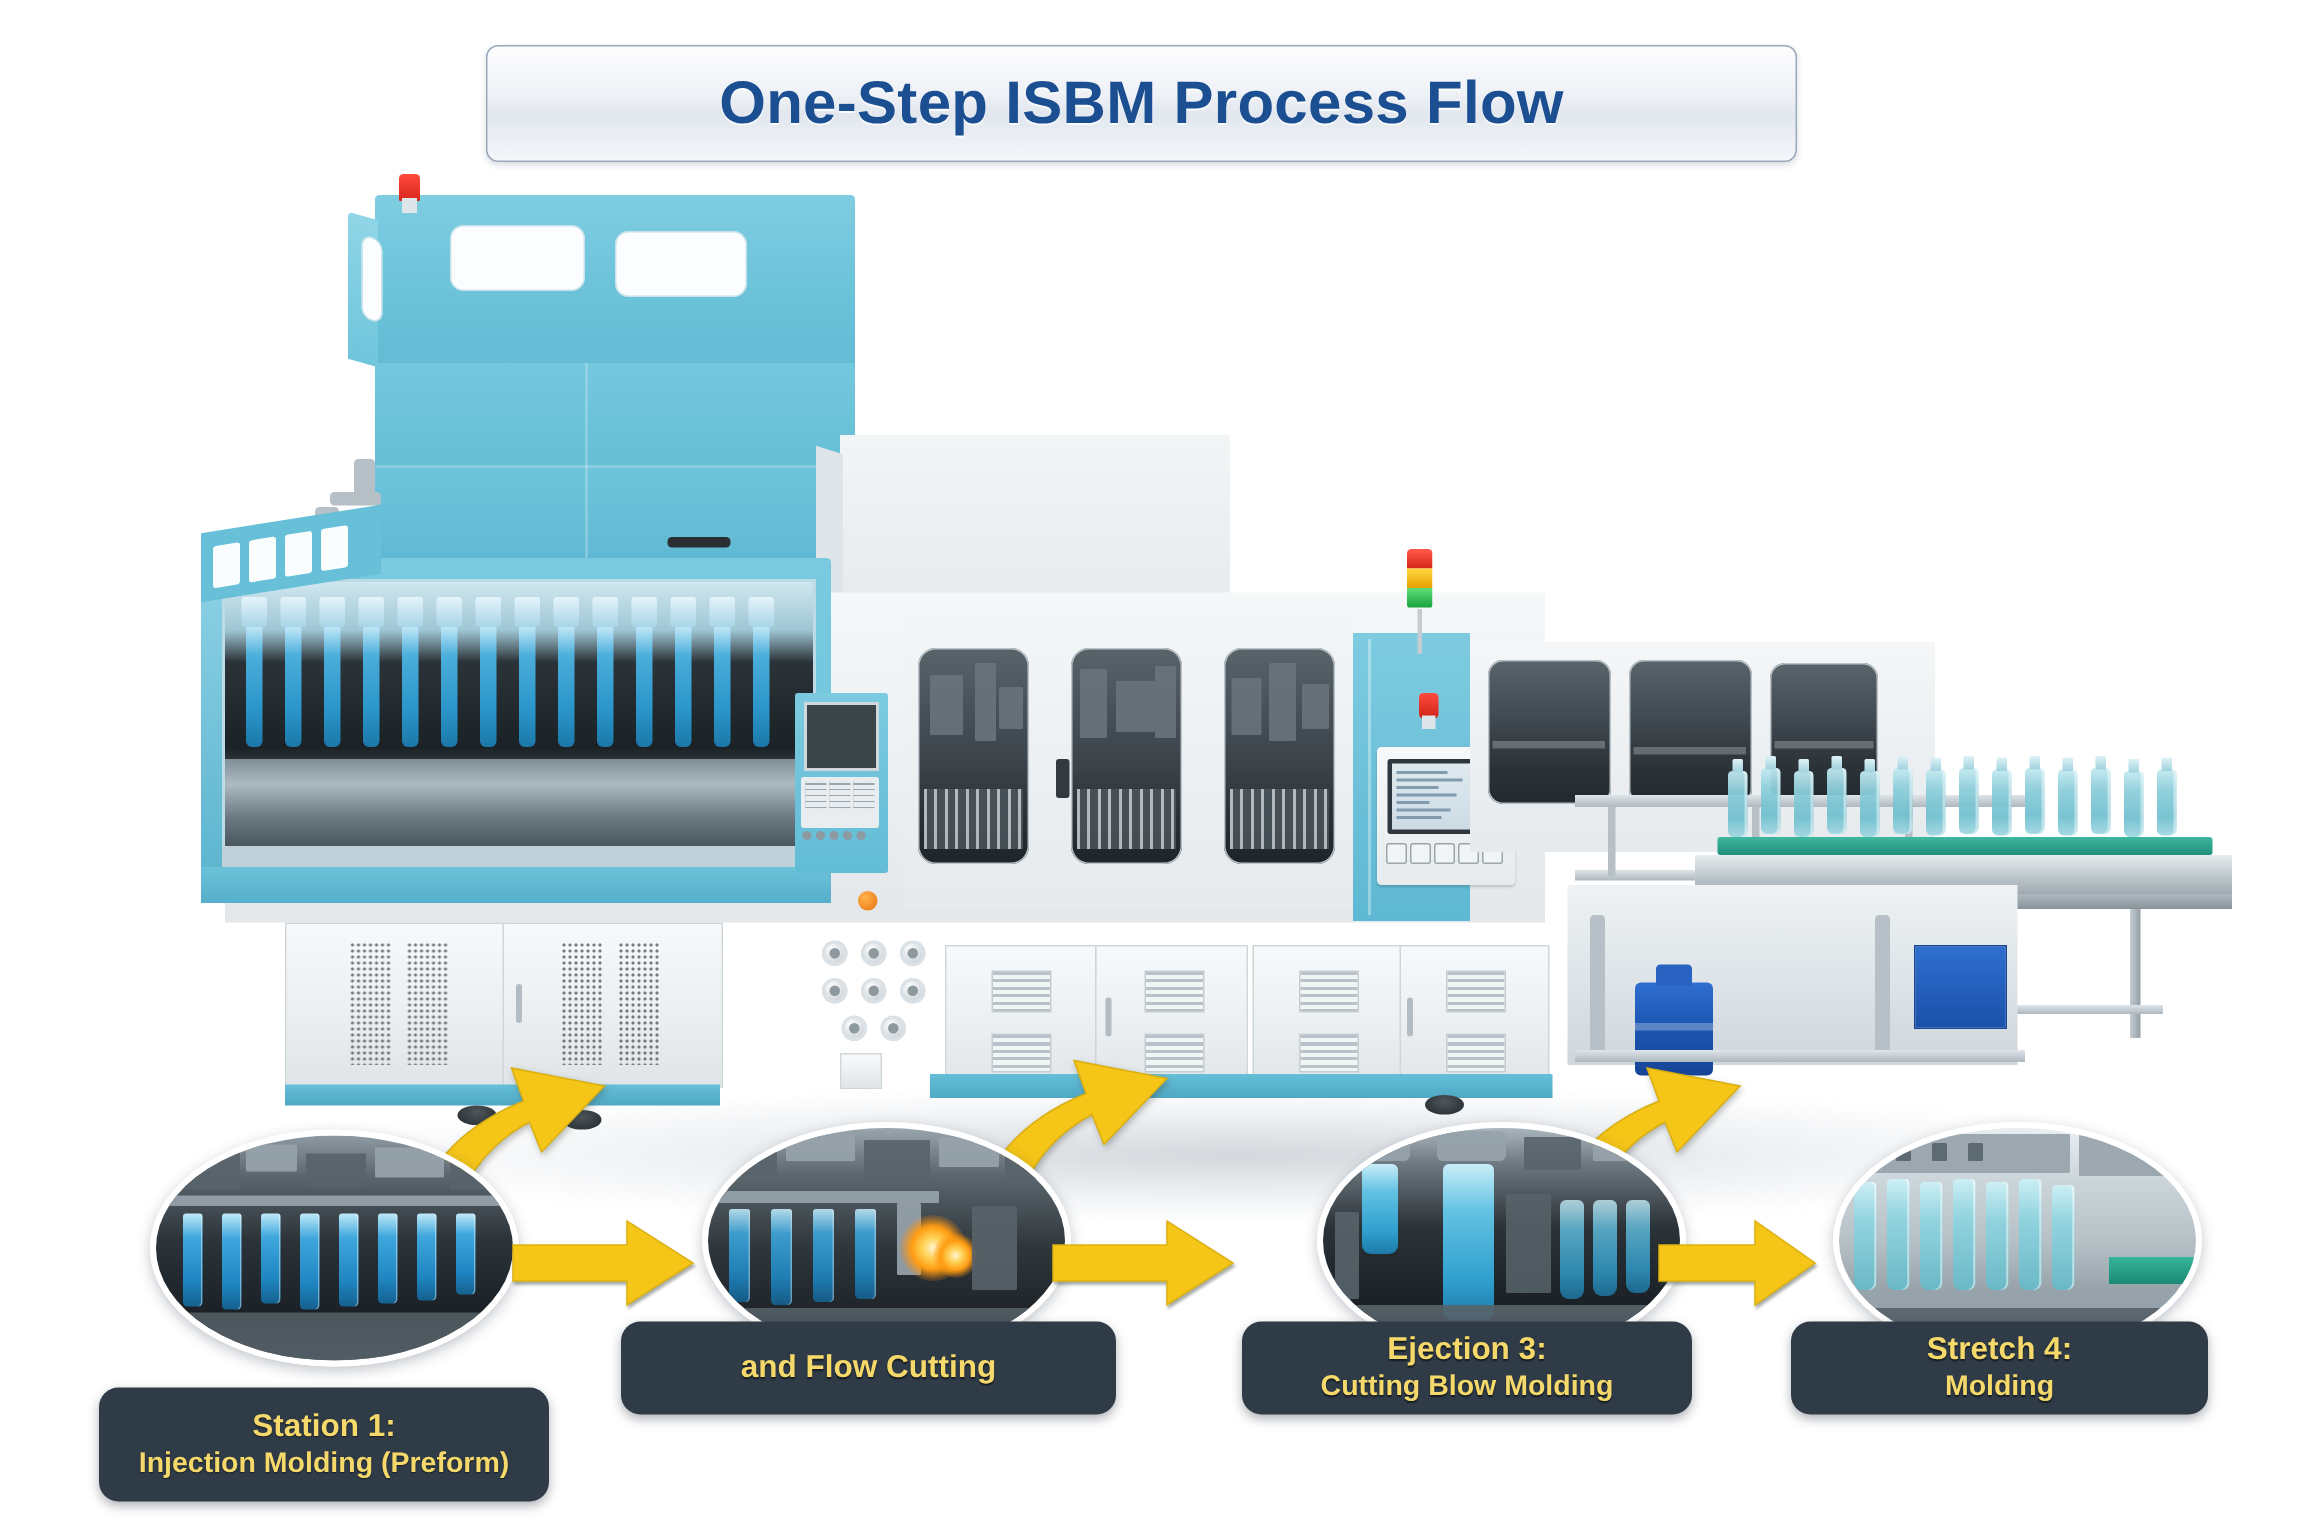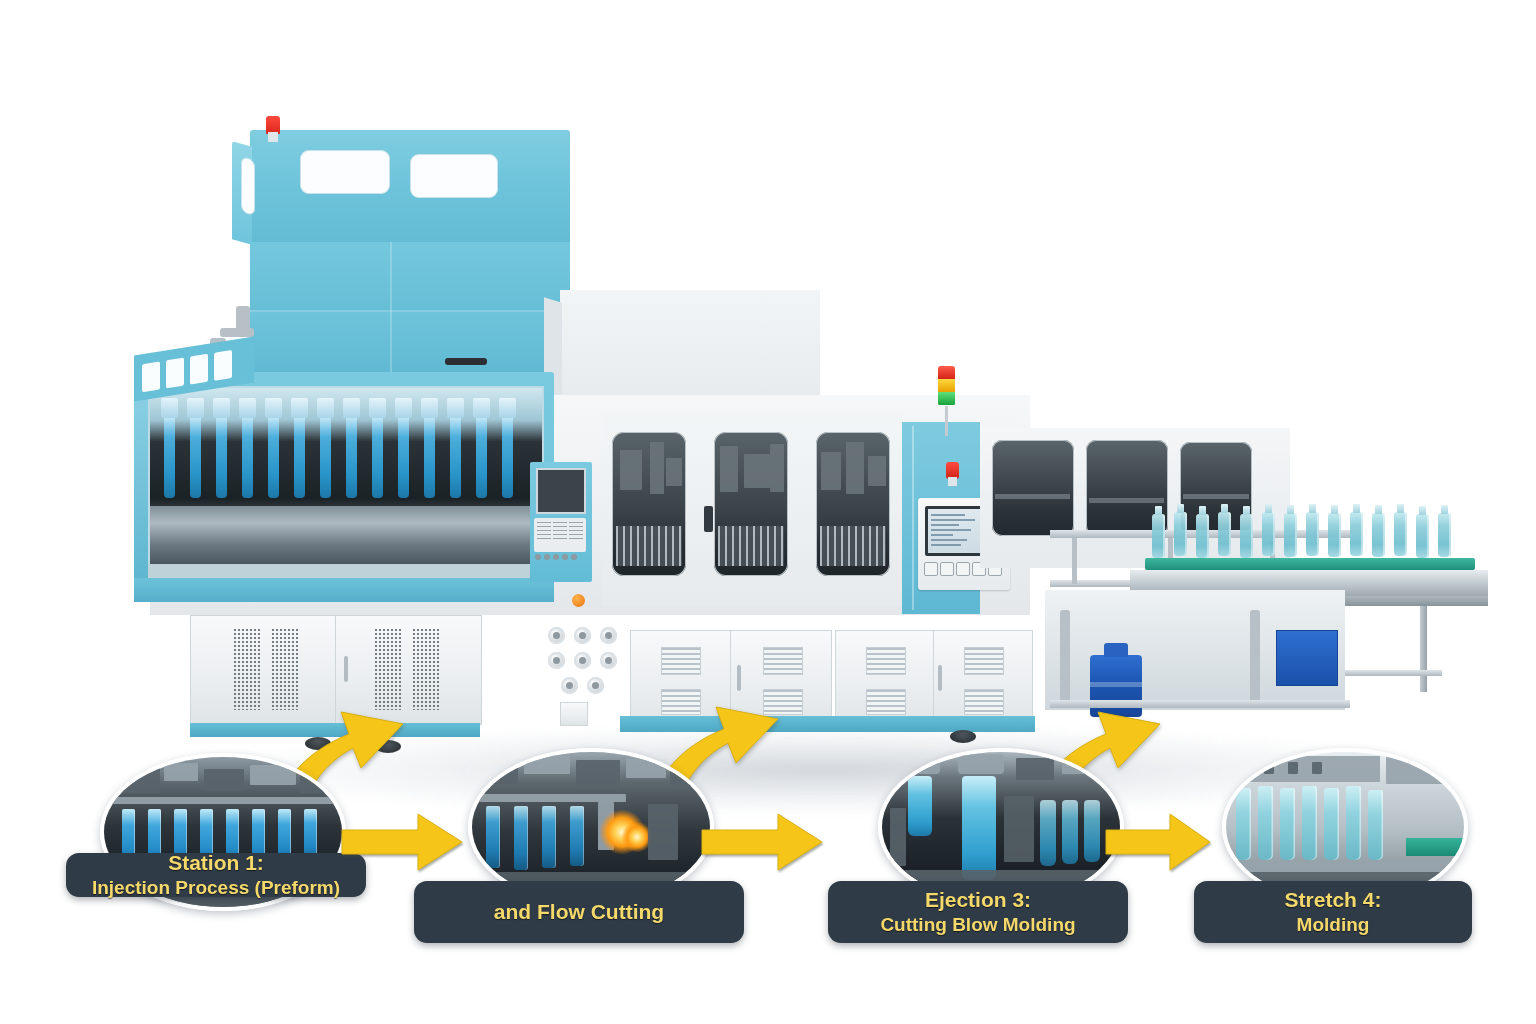--- a/index.html
+++ b/index.html
@@ -304,20 +304,23 @@
 
   
   .arrow-straight{position:absolute;filter:drop-shadow(1px 2px 1px rgba(60,70,60,.45));}
   .arrow-curve{position:absolute;filter:drop-shadow(1px 2px 2px rgba(60,70,60,.35));}
 </style>
 </head>
 <body>
 
 <div id="stage">
 
+  <div class="title-banner">
+    <div class="title-text">One-Step ISBM Process Flow</div>
+  </div>
 
   <div class="photo">
 
     <div class="floor-shadow"></div>
 
     <div class="tower-top">
       <div class="tower-win tw1" style="left:50px;top:20px;"></div>
       <div class="tower-win tw2" style="left:160px;top:24px;"></div>
     </div>
     <div class="tower-win tw3"></div>
@@ -563,23 +566,23 @@
         <div class="cb cb-pre" style="left:44px;top:52px;width:13px;height:64px;"></div>
         <div class="cb cb-pre" style="left:70px;top:52px;width:13px;height:60px;"></div>
         <div class="cb cb-pre" style="left:96px;top:52px;width:13px;height:64px;"></div>
         <div class="cb cb-pre" style="left:122px;top:52px;width:13px;height:62px;"></div>
         <div class="cb cb-pre" style="left:148px;top:52px;width:13px;height:60px;"></div>
         <div class="cb cb-pre" style="left:174px;top:52px;width:13px;height:58px;"></div>
         <div class="cb cb-pre" style="left:200px;top:52px;width:13px;height:54px;"></div>
         <div class="mech" style="left:0;top:118px;width:240px;height:32px;opacity:.8;"></div>
       </div>
     </div>
-    <div class="label" style="left:66px;top:853px;width:300px;height:44px;">
+    <div class="label" style="left:66px;top:925px;width:300px;height:76px;">
       <div class="l1">Station 1:</div>
-      <div class="l2">Injection Process (Preform)</div>
+      <div class="l2">Injection Molding (Preform)</div>
     </div>
   </div>
 
   <svg class="arrow-straight" style="left:340px;top:812px;" width="126" height="60" viewBox="0 0 126 60">
     <path d="M2,18 L78,18 L78,2 L122,30 L78,58 L78,42 L2,42 Z" fill="#F5C518" stroke="#dcb211" stroke-width="1"></path>
   </svg>
 
   <div class="callout">
     <div class="bubble b2" style="left:468px;top:748px;">
       <div class="scene">

